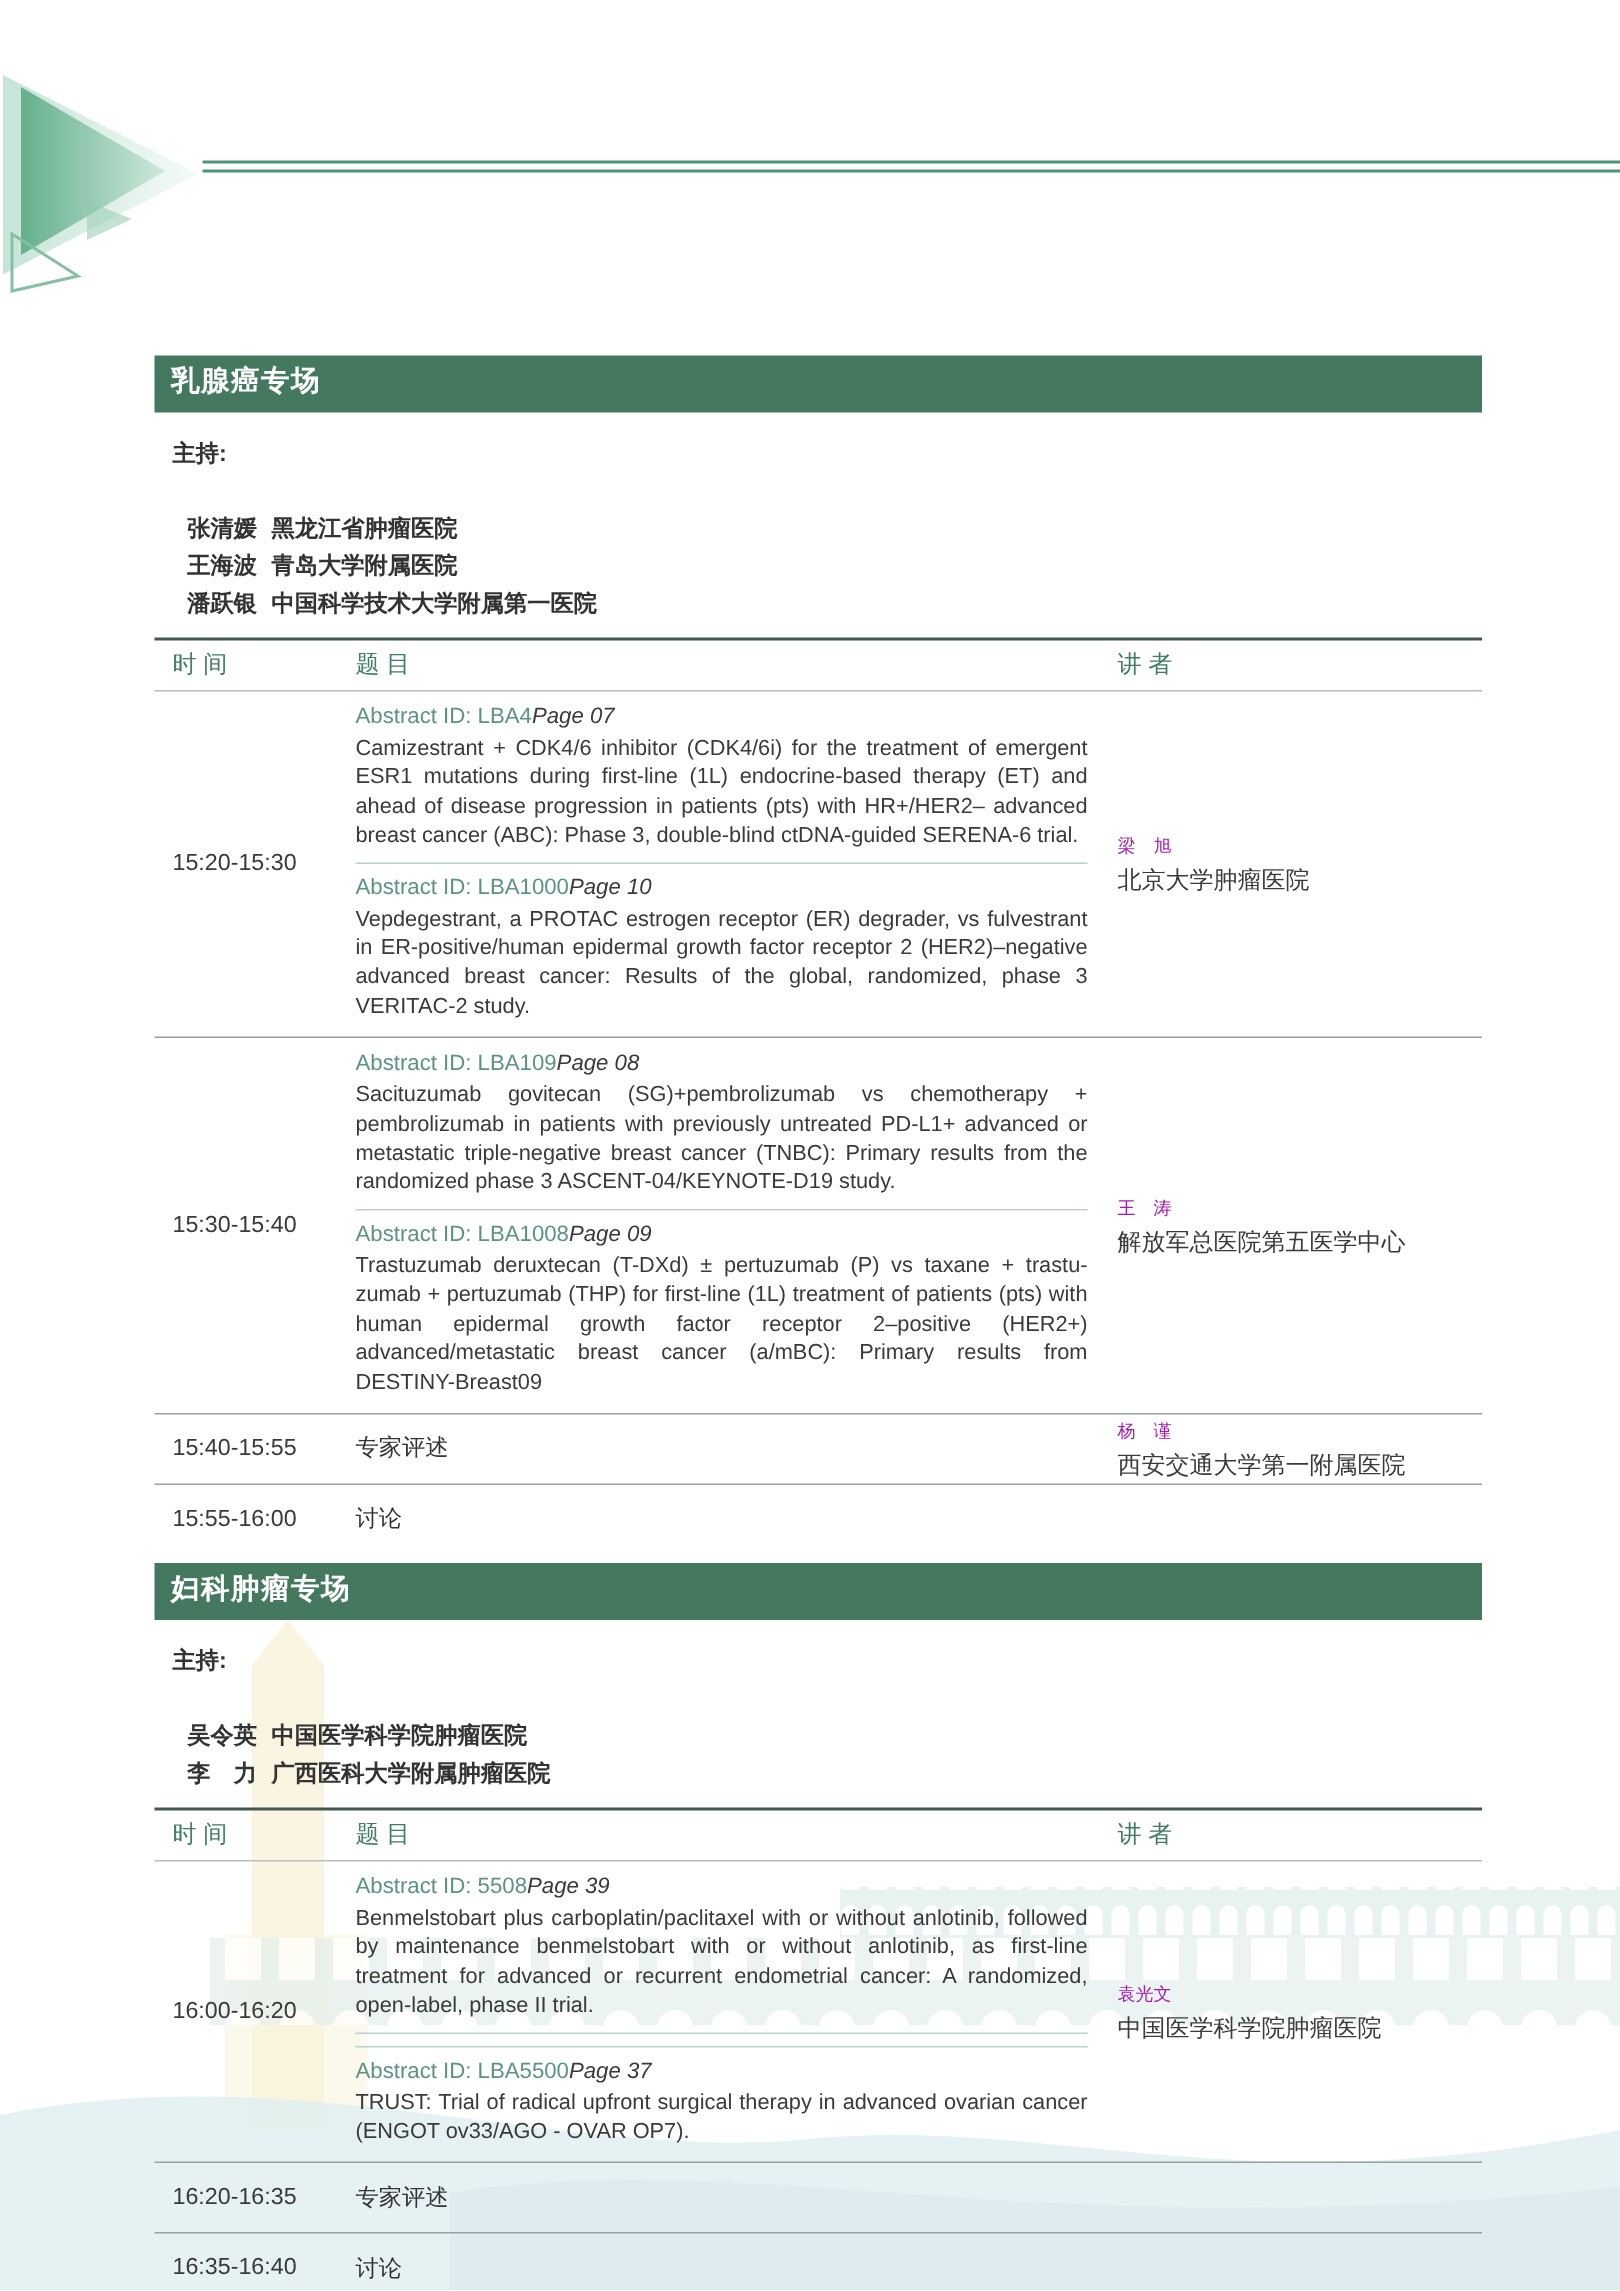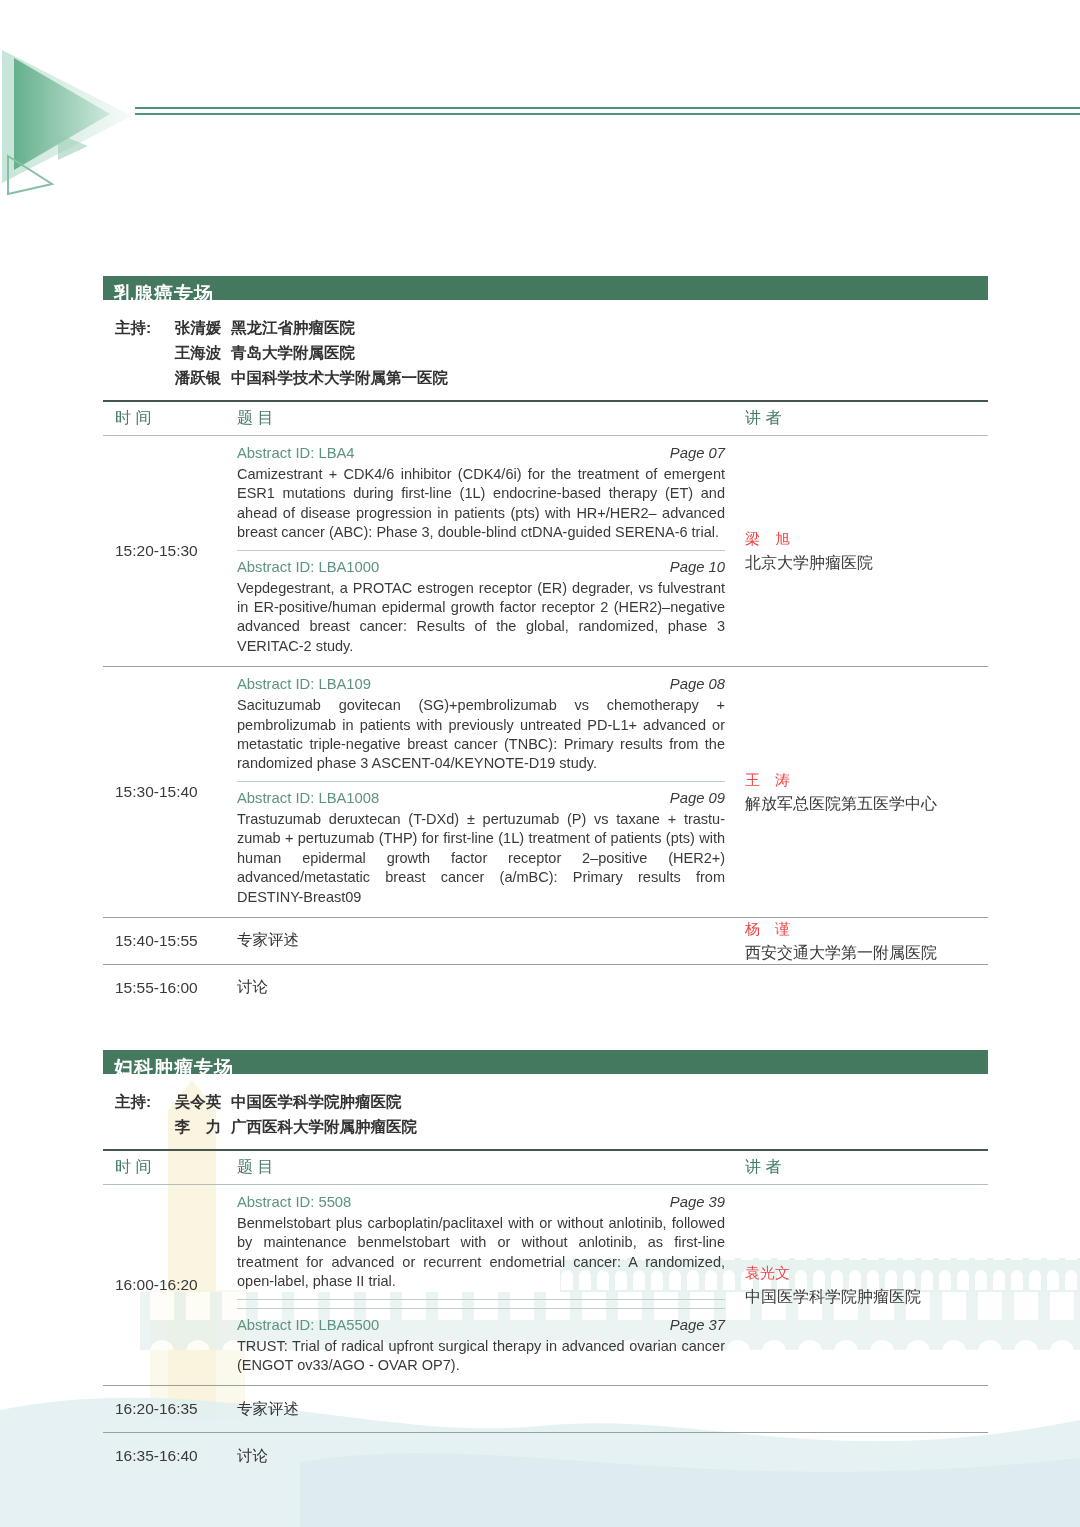--- a/index.html
+++ b/index.html
@@ -11,48 +11,48 @@
   .tri-decor{position:absolute;left:0;top:38px;width:260px;height:170px;}
   .top-rule{
     position:absolute;left:135px;right:0;top:107px;height:4px;
     border-top:2px solid #4e9478;border-bottom:2px solid #4e9478;
   }
   
   .watermark{position:absolute;left:0;top:1080px;width:1080px;height:447px;pointer-events:none;}
   
   .content{position:absolute;left:103px;top:237px;width:885px;}
   .session-bar{
-    height:24px;line-height:36px;background:#44785f;color:#ffffff;
-    font-size:19px;font-weight:bold;letter-spacing:1px;padding-left:11px;box-sizing:border-box;margin-top:39px;
-  }
-  .chairs{display:flex;margin:15px 0 10px 12px;font-size:15.5px;color:#333;line-height:25px;}
+    height:38px;line-height:36px;background:#44785f;color:#ffffff;
+    font-size:19px;font-weight:bold;letter-spacing:1px;padding-left:11px;box-sizing:border-box;
+  }
+  .chairs{display:flex;margin:15px 0 10px 12px;font-size:15.5px;color:#333;line-height:25px;flex-direction:column;}
   .chairs-label{flex:0 0 50px;font-weight:bold;}
   .chair-row{display:flex;text-align:center;}
   .chair-name{flex:0 0 66px;font-weight:bold;}
   .chair-aff{font-weight:bold;}
   .grid{display:grid;grid-template-columns:134px 488px 20px 243px;}
   .thead{
     border-top:2px solid #45564e;border-bottom:1px solid #b4beba;
     height:33px;align-items:center;color:#417c63;font-size:16px;
   }
   .th-time{padding-left:12px;}
   .row{align-items:center;}
   .time-cell{padding-left:12px;font-size:15.5px;color:#3a3a3a;white-space:nowrap;}
   .titles{align-self:stretch;padding:9px 0 10px;}
-  .abs-head{display:flex;justify-content:space-between;font-size:14.8px;line-height:17px;margin-bottom:3px;}
+  .abs-head{display:flex;justify-content:flex-start;font-size:14.8px;line-height:17px;margin-bottom:3px;}
   .abs-id{color:#5d9383;}
   .abs-page{font-style:italic;color:#3a3a3a;}
   .abs-text{
     font-size:14.5px;line-height:19.4px;color:#3a3a3a;
     text-align:justify;text-align-last:left;hyphens:manual;
   }
   .sub-sep{border-top:1px solid #bccfc8;margin:7px 0 8px;}
   .row-sep{border-top:1px solid #98a29d;}
   .speaker-cell{padding-top:2px;}
-  .spk-name{font-size:15px;color:#ef4444;}
+  .spk-name{font-size:12px;color:#a21caf;}
   .spk-aff{font-size:16px;color:#3a3a3a;margin-top:4px;}
   .simple{min-height:46px;}
   .simple .titles{display:flex;align-items:center;padding:12px 0;text-align:center;}
   .simple-label{font-size:15.5px;color:#333;}
 </style>
 </head>
 <body>
 
 <div class="page">
 

